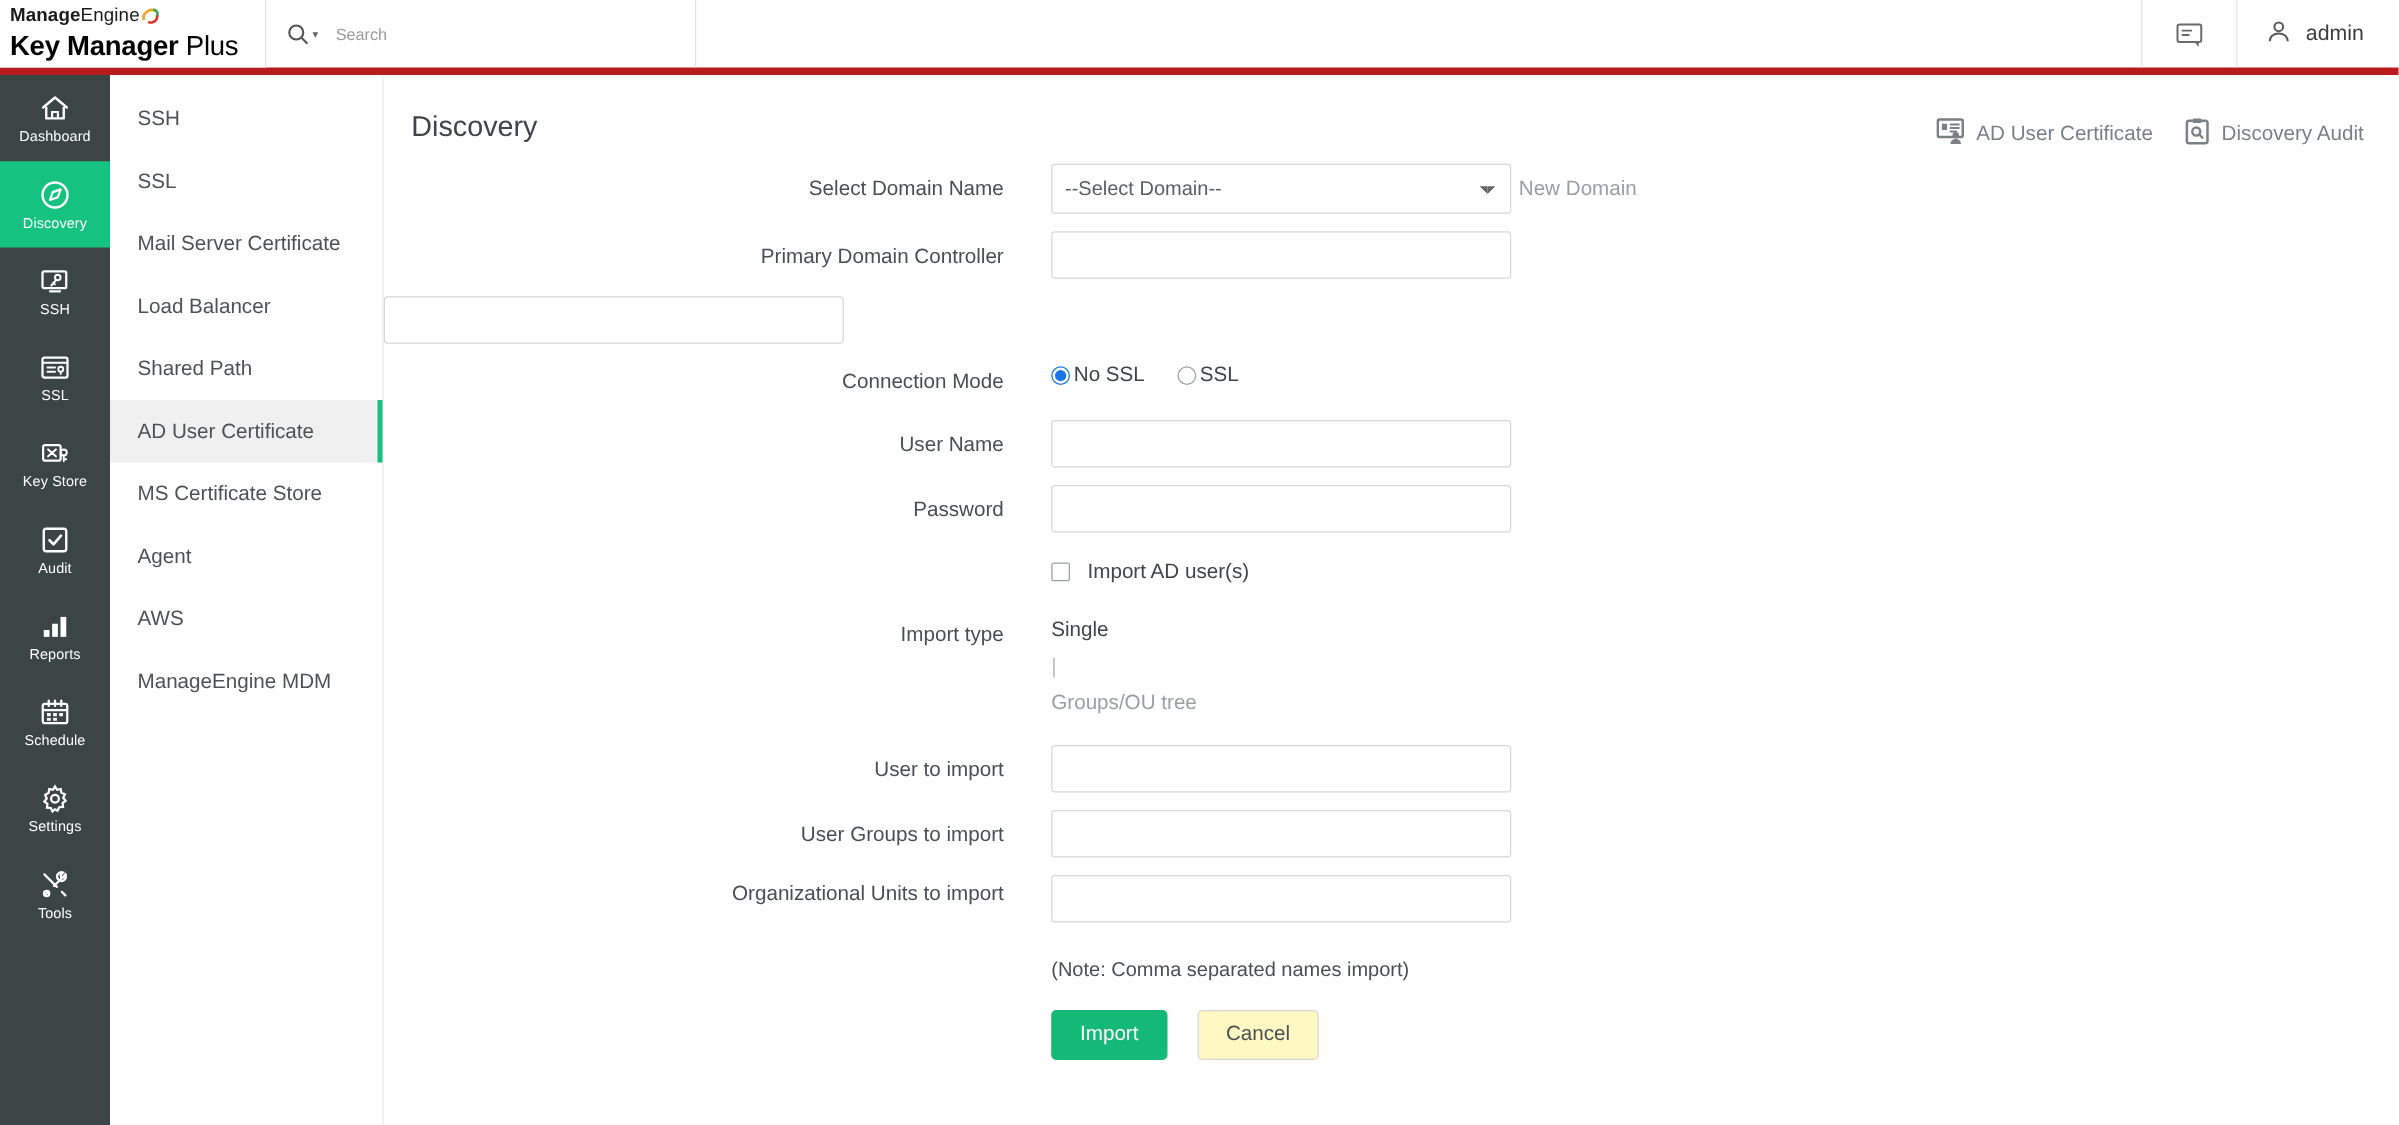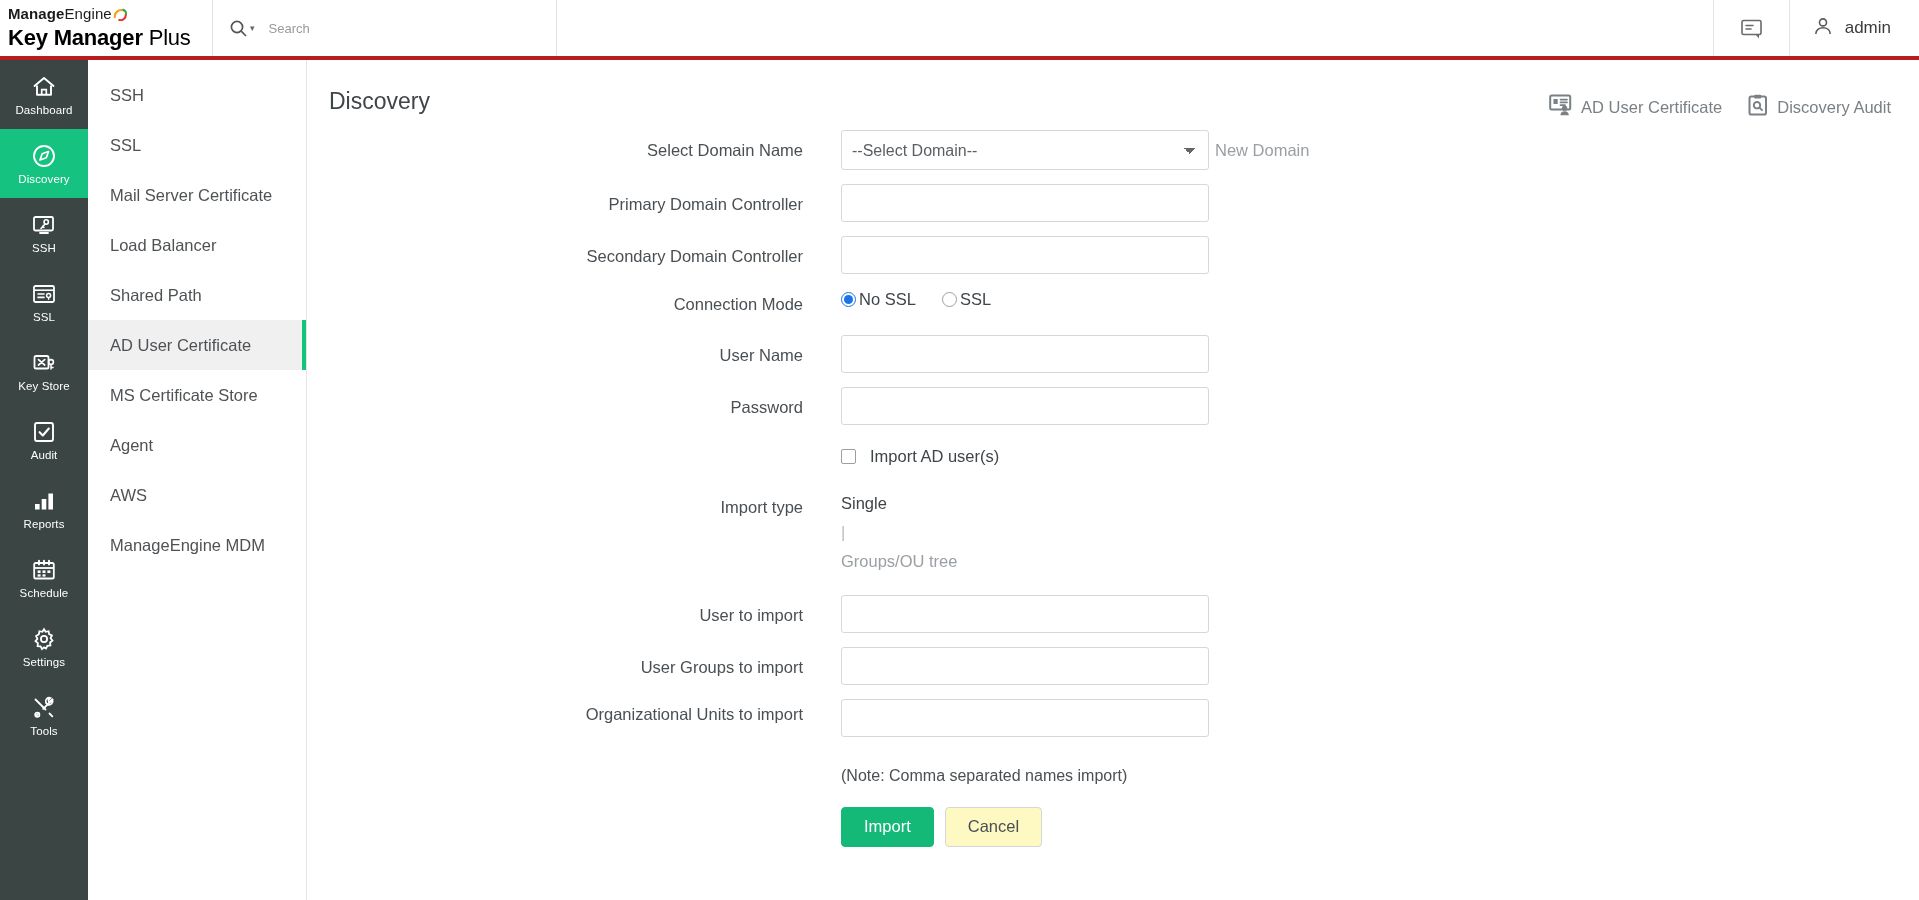--- a/index.html
+++ b/index.html
@@ -9,21 +9,21 @@
     background: #ffffff;
     overflow: hidden;
   }
   body { display: flex; flex-direction: column; }
 
   
   .topbar {
     height: 60px; min-height: 60px;
     display: flex; align-items: stretch;
     background: #ffffff;
-    border-bottom: 4px solid #b91c1c;
+    border-bottom: 6px solid #b91c1c;
     position: relative; z-index: 20;
   }
   .brand {
     width: 212px; min-width: 212px;
     display: flex; flex-direction: column; justify-content: center;
     padding-left: 8px;
     background: #fff;
   }
   .brand-top {
     font-size: 15px; color: #1b1b1b; line-height: 1.15;
@@ -177,21 +177,21 @@
     display: inline-block;
   }
 
   .importtype { display: flex; align-items: baseline; gap: 10px; font-size: 16.5px; flex-direction: column; }
   .it-active { color: #3f4549; }
   .it-sep { color: #b9bdc0; }
   .it-inactive { color: #9a9fa3; cursor: pointer; }
 
   .note { font-size: 16px; color: #4a4f53; }
 
-  .btnrow { display: flex; align-items: center; gap: 11px; }
+  .btnrow { display: flex; align-items: center; gap: 24px; }
   .btn {
     height: 40px; border-radius: 4px; font-size: 16.5px;
     display: inline-flex; align-items: center; justify-content: center;
     cursor: pointer; font-family: "Liberation Sans", sans-serif;
     padding: 0 22px;
   }
   .btn-primary { background: #14b877; color: #fff; border: 1px solid #14b877; min-width: 82px; }
   .btn-default { background: #fef9c3; color: #4a4f53; border: 1px solid #d6d6d6; min-width: 86px; }
 </style>
 </head>
@@ -449,21 +449,20 @@
       </div>
 
       <div class="frow">
         <div class="flabel">Primary Domain Controller</div>
         <div class="fctl">
           <input class="txtbox" type="text" value="" placeholder="" style="">
         </div>
       </div>
 
       <div class="frow">
-        <div class="flabel">Secondary Domain Controller</div>
         <div class="fctl">
           <input class="txtbox" type="text" value="" placeholder="" style="">
         </div>
       </div>
 
       <div class="frow" style="margin-bottom:18px">
         <div class="flabel" style="padding-top:5px">Connection Mode</div>
         <div class="radio-group">
           <label class="radio-opt">
             <span class="radio-dot on"></span>

